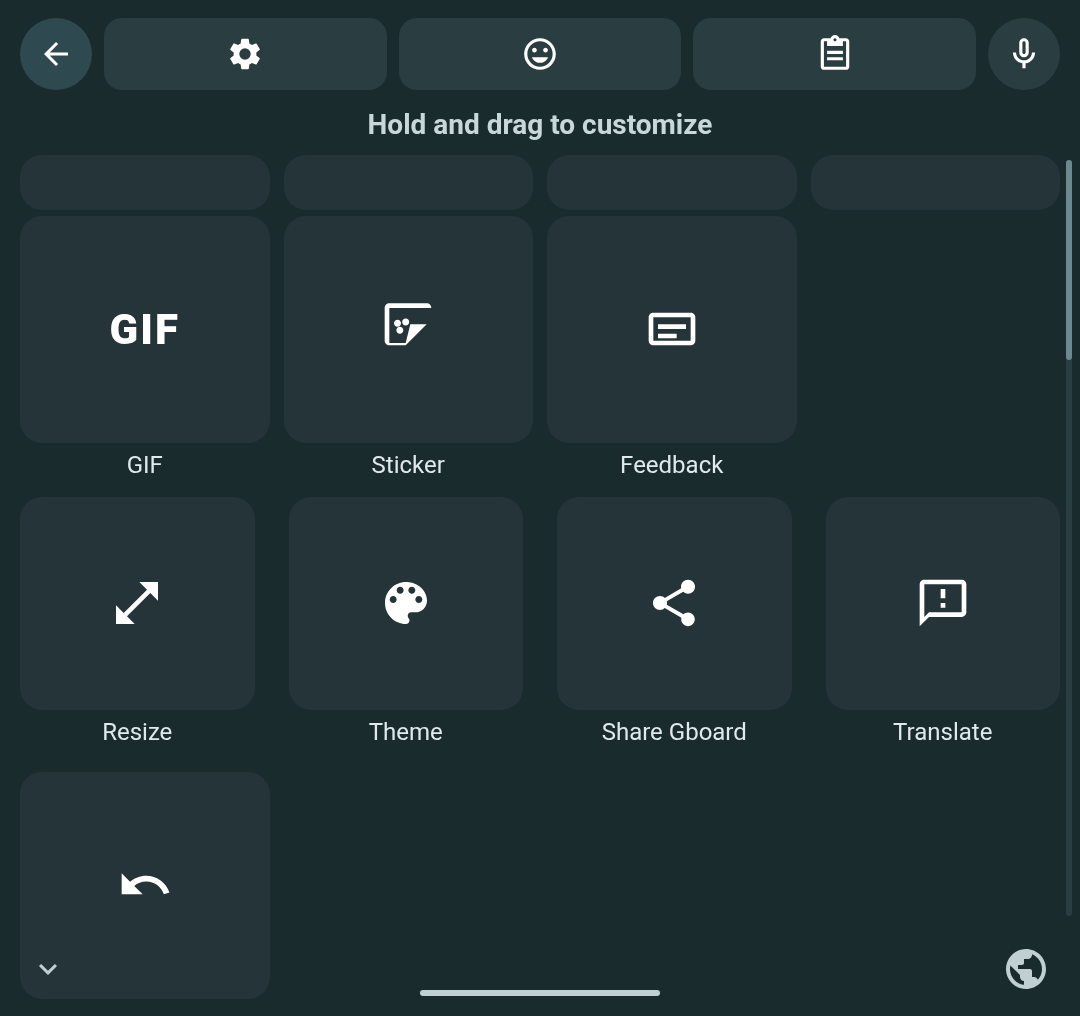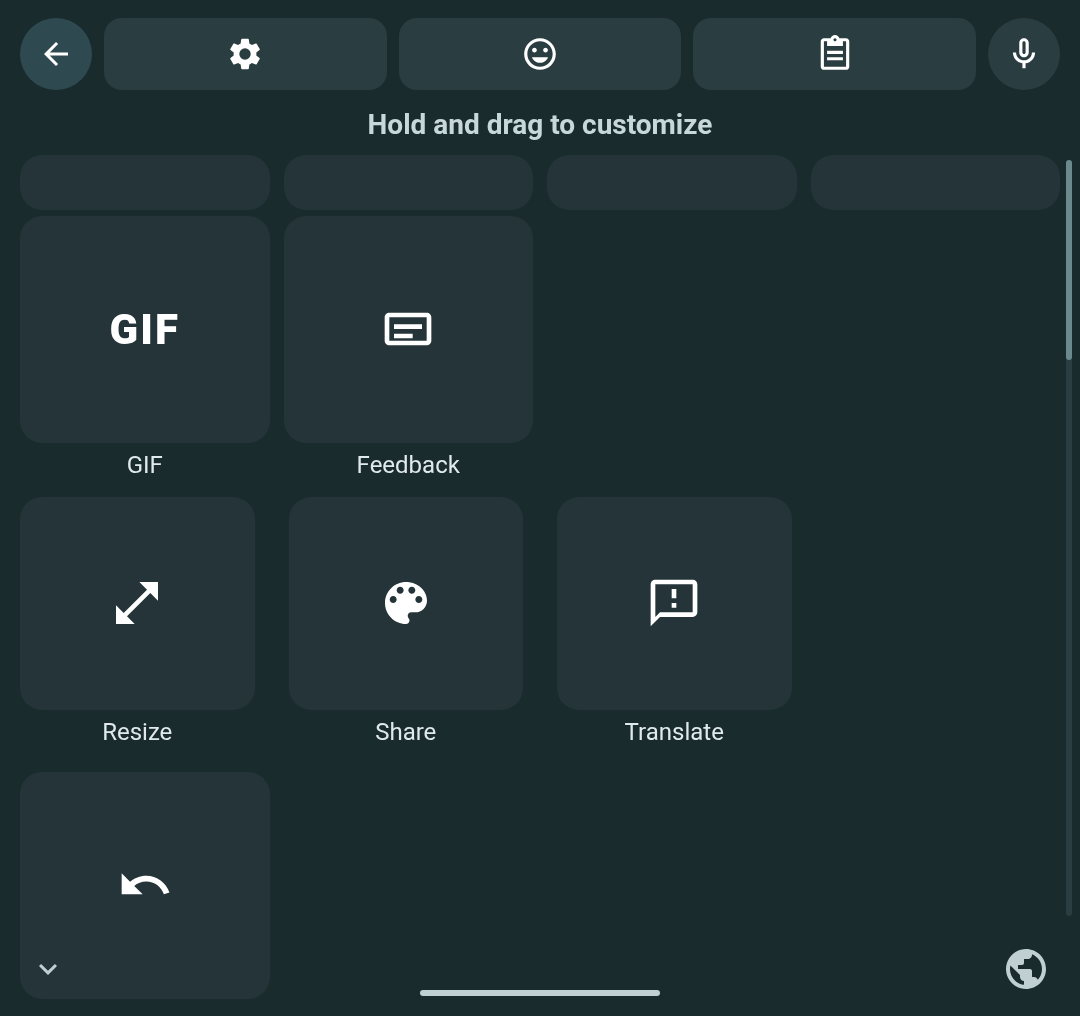--- a/index.html
+++ b/index.html
@@ -254,20 +254,28 @@
   <div class="grid-row" style="margin-bottom:18px;">
     <div class="item-cell">
       <div class="item-box">
         <span class="gif-text">GIF</span>
       </div>
       <span class="item-label">GIF</span>
     </div>
     <div class="item-cell">
       <div class="item-box">
         <svg viewBox="0 0 24 24">
+            <path d="M21.99 3c0-1.1-.89-2-1.99-2H4C2.9 1 2 1.9 2 3v14c0 1.1.9 2 2 2h7l9-9V3zM11 18H4V3h16v7h-7l-2 8zM8.5 14c-.83 0-1.5-.67-1.5-1.5S7.67 11 8.5 11s1.5.67 1.5 1.5S9.33 14 8.5 14zm1-5C9.5 8.12 10.12 7.5 11 7.5s1.5.62 1.5 1.5-.67 1.5-1.5 1.5-1.5-.67-1.5-1.5zm-3.5.5c0-.83.67-1.5 1.5-1.5S9 8.67 9 9.5 8.33 11 7.5 11 6 10.33 6 9.5z"></path>
+          </svg>
+      </div>
+      <span class="item-label">Sticker</span>
+    </div>
+    <div class="item-cell">
+      <div class="item-box">
+        <svg viewBox="0 0 24 24">
             <path d="M20 5H4c-1.1 0-2 .9-2 2v10c0 1.1.9 2 2 2h16c1.1 0 2-.9 2-2V7c0-1.1-.9-2-2-2zm0 12H4V7h16v10zM6 10h12v2H6zm0 4h8v2H6z"></path>
           </svg>
       </div>
       <span class="item-label">Feedback</span>
     </div>
   </div>
 
   <div class="grid-row" style="margin-bottom:26px;gap:34px;">
     <div class="item-cell">
       <div class="item-box">
@@ -276,21 +284,29 @@
           </svg>
       </div>
       <span class="item-label">Resize</span>
     </div>
     <div class="item-cell">
       <div class="item-box">
         <svg viewBox="0 0 24 24">
             <path d="M12 3c-4.97 0-9 4.03-9 9s4.03 9 9 9c.83 0 1.5-.67 1.5-1.5 0-.39-.15-.74-.39-1.01-.23-.26-.38-.61-.38-.99 0-.83.67-1.5 1.5-1.5H16c2.76 0 5-2.24 5-5 0-4.42-4.03-8-9-8zm-5.5 9c-.83 0-1.5-.67-1.5-1.5S5.67 9 6.5 9 8 9.67 8 10.5 7.33 12 6.5 12zm3-4C8.67 8 8 7.33 8 6.5S8.67 5 9.5 5s1.5.67 1.5 1.5S10.33 8 9.5 8zm5 0c-.83 0-1.5-.67-1.5-1.5S13.67 5 14.5 5s1.5.67 1.5 1.5S15.33 8 14.5 8zm3 4c-.83 0-1.5-.67-1.5-1.5S16.67 9 17.5 9s1.5.67 1.5 1.5-.67 1.5-1.5 1.5z"></path>
           </svg>
       </div>
-      <span class="item-label">Share</span>
+      <span class="item-label">Theme</span>
+    </div>
+    <div class="item-cell">
+      <div class="item-box">
+        <svg viewBox="0 0 24 24">
+            <path d="M18 16.08c-.76 0-1.44.3-1.96.77L8.91 12.7c.05-.23.09-.46.09-.7s-.04-.48-.09-.7l7.05-4.11c.54.5 1.25.81 2.04.81 1.66 0 3-1.34 3-3s-1.34-3-3-3-3 1.34-3 3c0 .24.04.47.09.7L8.04 9.81C7.5 9.31 6.79 9 6 9c-1.66 0-3 1.34-3 3s1.34 3 3 3c.79 0 1.5-.31 2.04-.81l7.12 4.16c-.05.21-.08.43-.08.65 0 1.61 1.31 2.92 2.92 2.92 1.61 0 2.92-1.31 2.92-2.92s-1.31-2.92-2.92-2.92z"></path>
+          </svg>
+      </div>
+      <span class="item-label">Share Gboard</span>
     </div>
     <div class="item-cell">
       <div class="item-box">
         <svg viewBox="0 0 24 24">
             <path d="M20 2H4c-1.1 0-2 .9-2 2v18l4-4h14c1.1 0 2-.9 2-2V4c0-1.1-.9-2-2-2zm0 14H6l-2 2V4h16v12zm-9-4h2v2h-2zm0-6h2v4h-2z"></path>
           </svg>
       </div>
       <span class="item-label">Translate</span>
     </div>
   </div>

